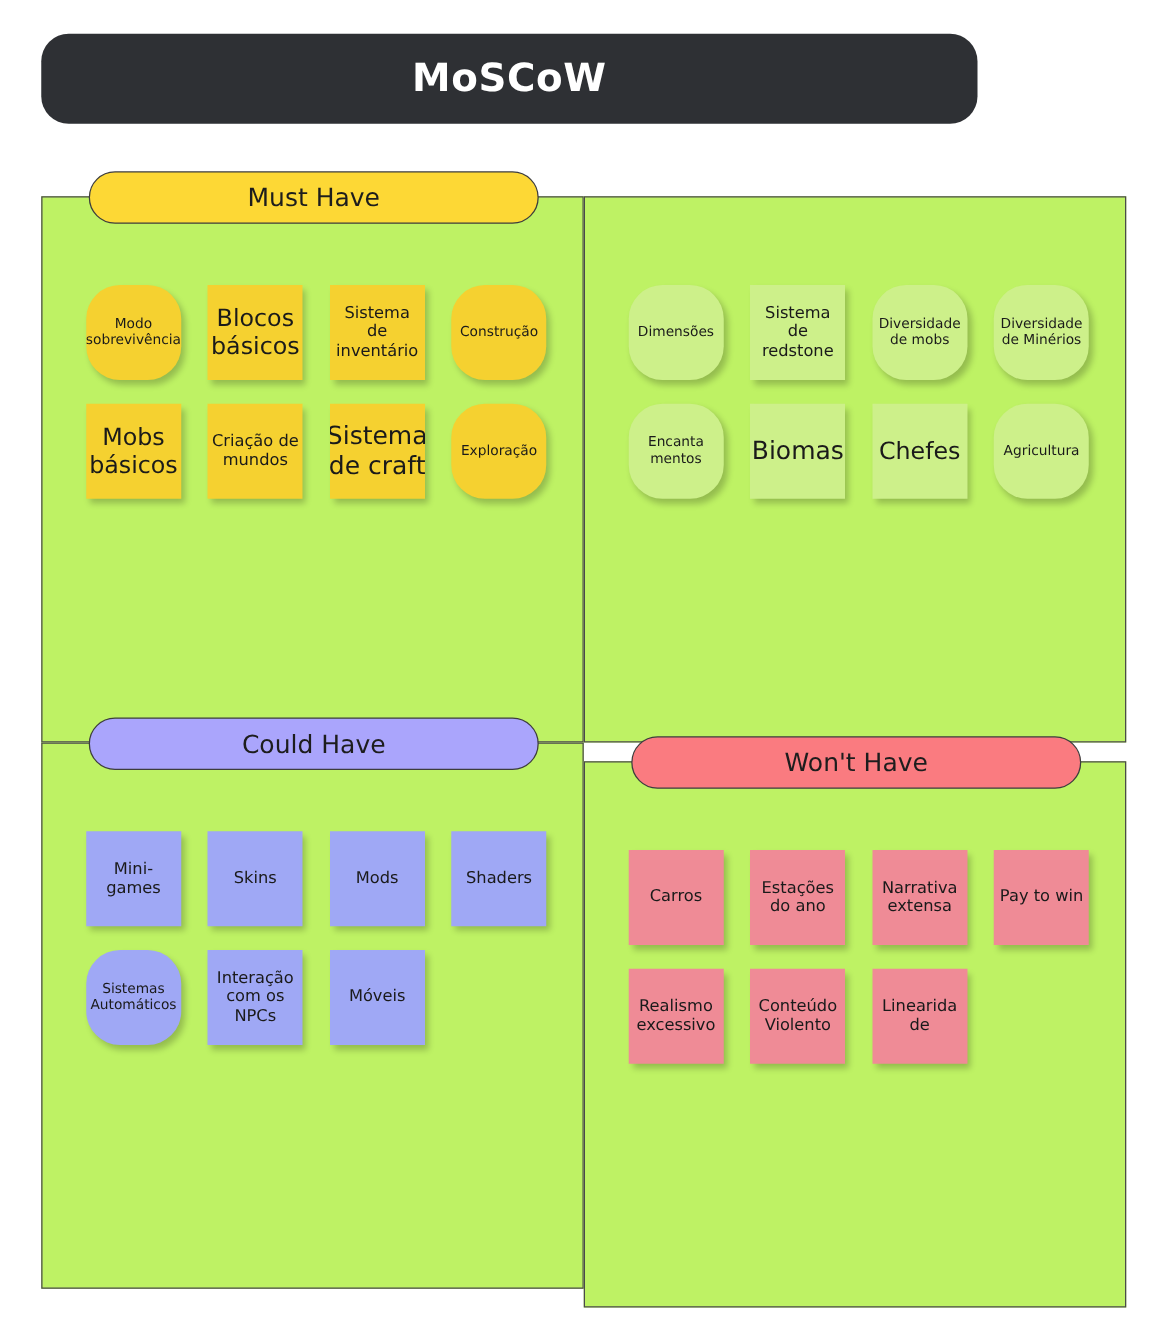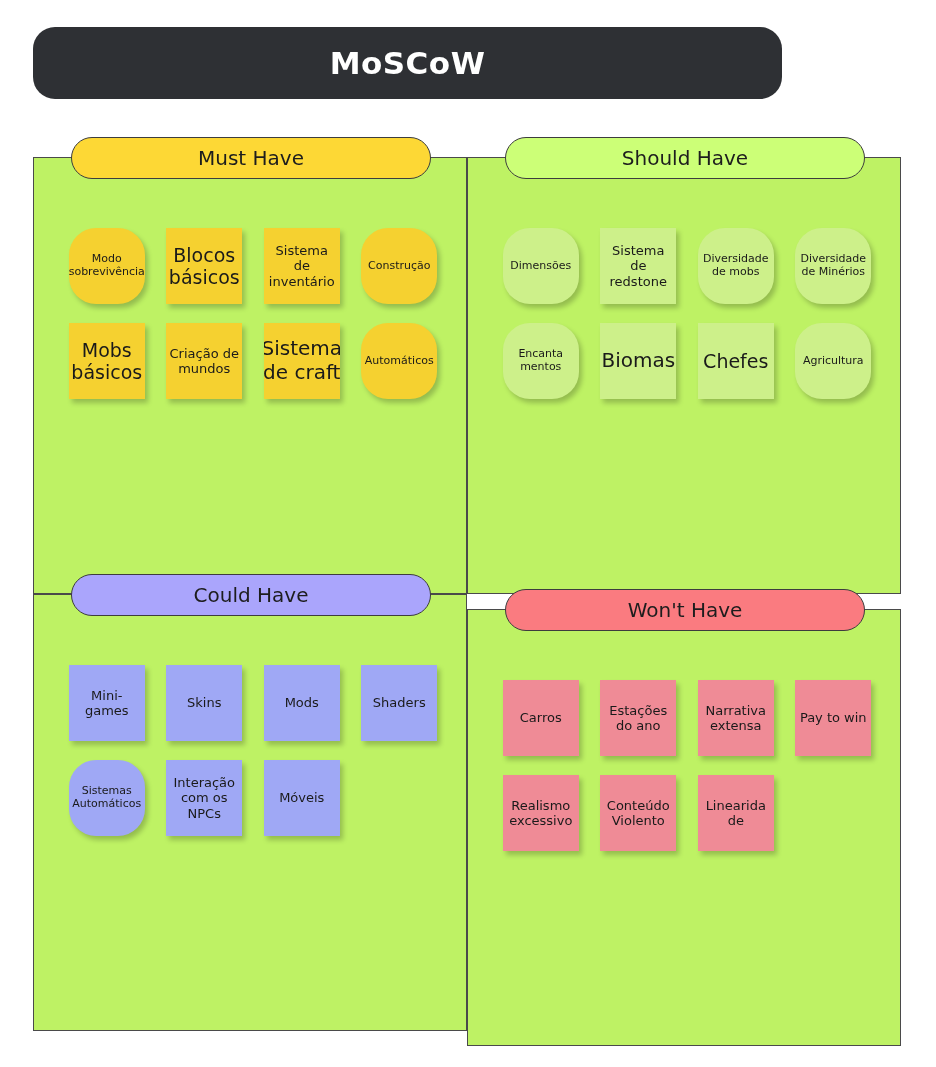--- a/index.html
+++ b/index.html
@@ -160,29 +160,26 @@
       <div class="note-slot">
           <div class="note must fs-xl">Mobs básicos</div>
         </div>
       <div class="note-slot">
           <div class="note must fs-md">Criação de mundos</div>
         </div>
       <div class="note-slot">
           <div class="note must fs-lg">Sistema de craft</div>
         </div>
       <div class="note-slot">
-          <div class="note must fs-sm">Automáticos</div>
+          <div class="note must fs-sm">Exploração</div>
         </div>
     </div>
   </div>
 
   <div class="quadrant" id="quadrant-should">
-    <div class="quad-header" id="header-should">
-      <span class="quad-header-label">Should Have</span>
-    </div>
     <div class="note-row row-1">
       <div class="note-slot">
           <div class="note should fs-sm">Dimensões</div>
         </div>
       <div class="note-slot">
           <div class="note should fs-md">Sistema de redstone</div>
         </div>
       <div class="note-slot">
           <div class="note should fs-sm">Diversidade de mobs</div>
         </div>

